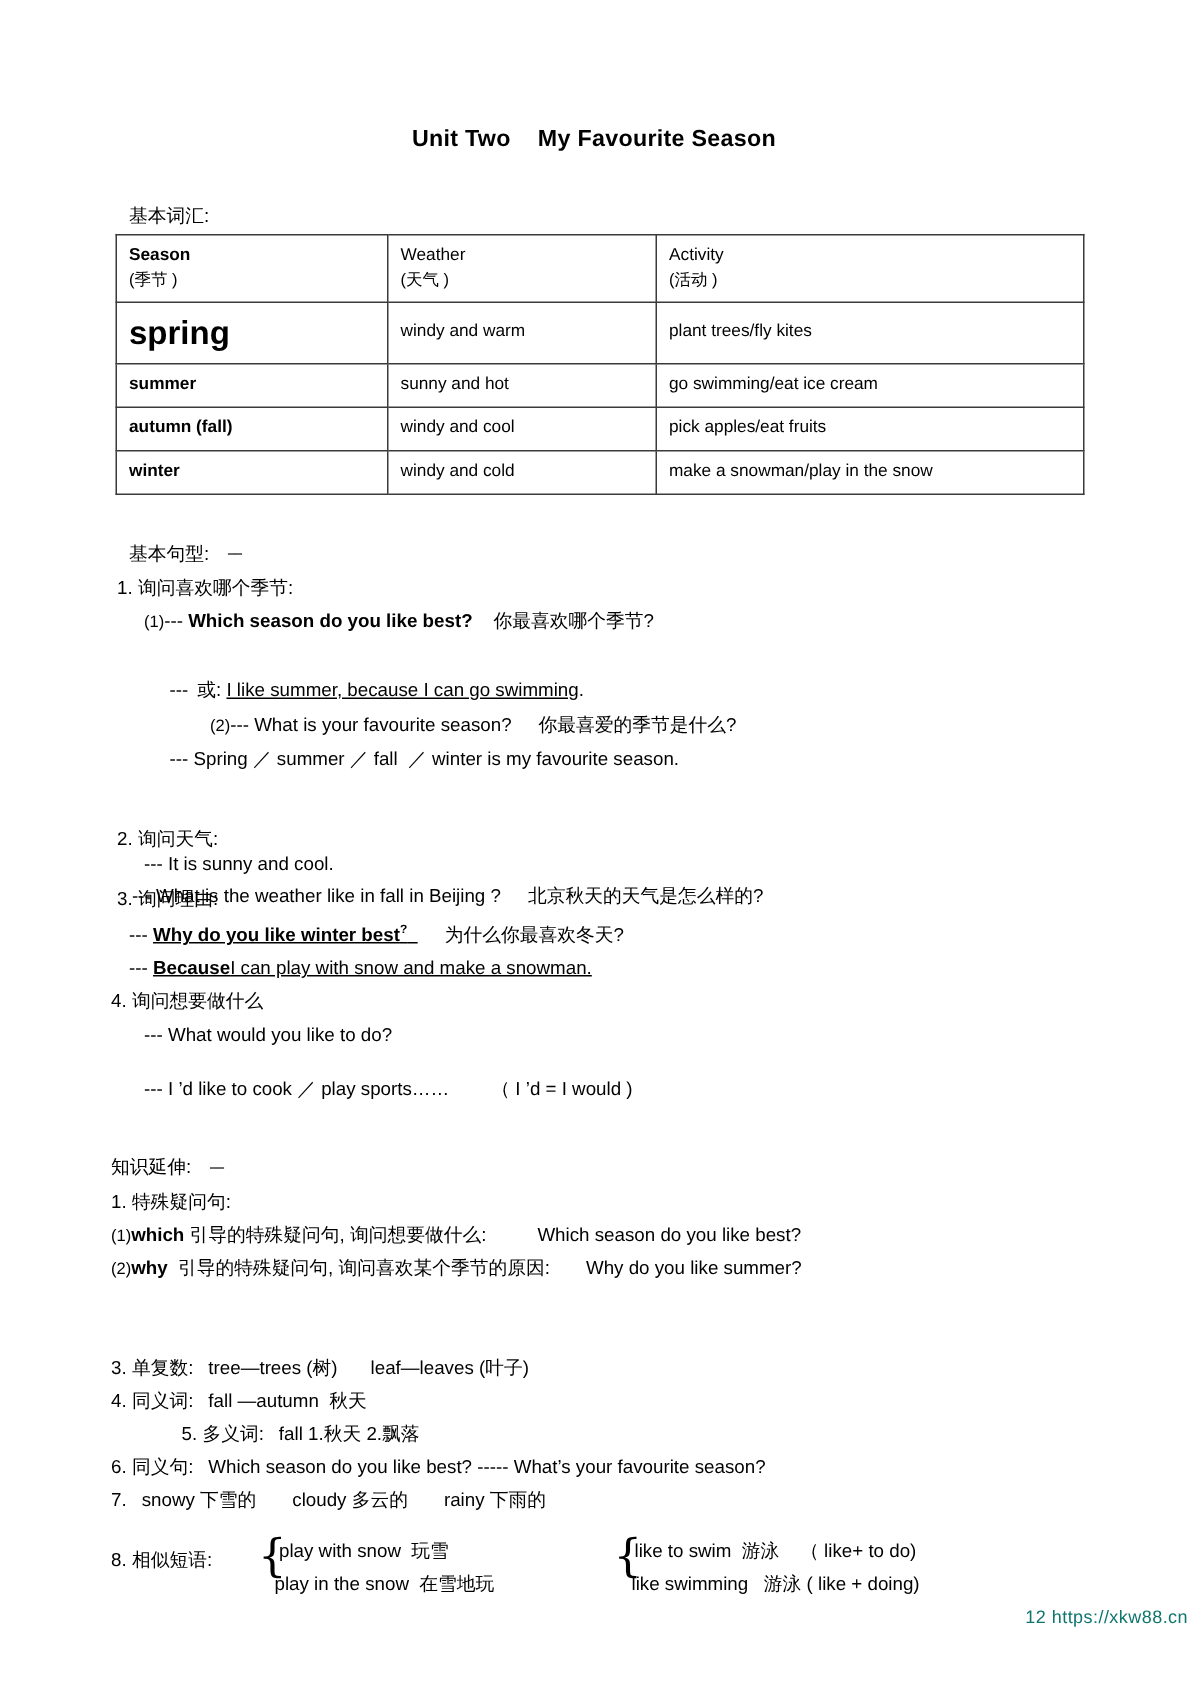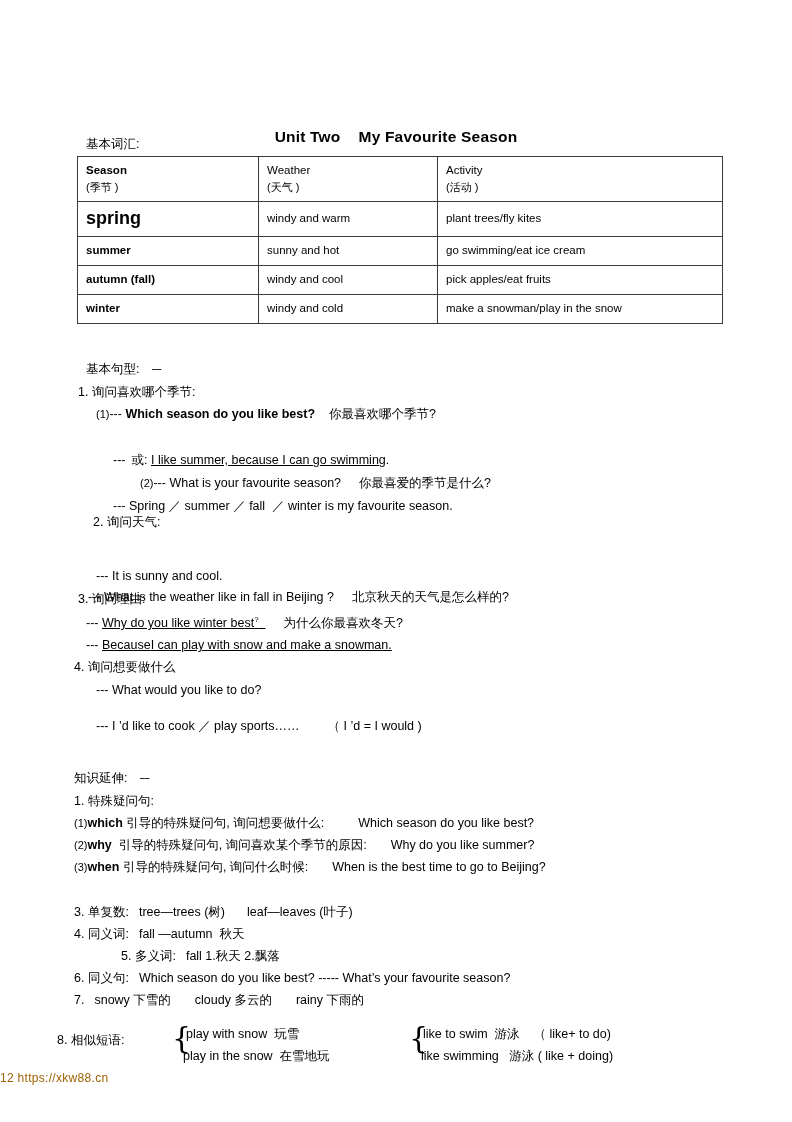--- a/index.html
+++ b/index.html
@@ -25,21 +25,20 @@
   
   .doc-title {
     position: absolute;
     top: 84px;
     left: 0;
     width: 792px;
     text-align: center;
     font-size: 15.5px;
     font-weight: bold;
     letter-spacing: 0.2px;
-    margin-top: 44px;
   }
   .doc-title .gap { display: inline-block; width: 18px; }
 
   
   .vocab-label {
     position: absolute;
     top: 136px;
     left: 86px;
     font-size: 12.5px;
   }
@@ -65,33 +64,33 @@
   .vocab-table .col-weather { width: 179px; }
   .vocab-table .col-activity{ width: 285px; }
 
   .vocab-table .hdr-cell { height: 38px; }
   .vocab-table .hdr-en { font-weight: bold; display: block; }
   .vocab-table .hdr-en.plain { font-weight: normal; }
   .vocab-table .hdr-cn { display: block; font-size: 11px; }
 
   .vocab-table .row-cell { height: 22px; }
   .vocab-table .season-name { font-weight: bold; }
-  .vocab-table .season-name.big { font-size: 18px; font-weight: bold; }
+  .vocab-table .season-name.big { font-size: 22px; font-weight: bold; }
   .vocab-table .body-txt { font-weight: normal; }
 
   
   .tline {
     position: absolute;
     font-size: 12.5px;
     white-space: pre;
     line-height: 1;
   }
   .b  { font-weight: bold; }
   .u  { text-decoration: underline; }
-  .bu { font-weight: normal; text-decoration: underline; margin-top: 36px; }
+  .bu { font-weight: bold; text-decoration: underline; margin-top: 36px; }
   .sup { font-size: 8px; vertical-align: super; }
   .dashmark {
     display: inline-block;
     font-size: 10px;
     letter-spacing: -1px;
     position: relative;
     top: -1px;
   }
 
   
@@ -102,23 +101,23 @@
     line-height: 1;
     font-weight: 300;
   }
 
   
   .footer {
     position: absolute;
     top: 1071px;
     left: 0;
     width: 792px;
-    text-align: left;
+    text-align: right;
     font-size: 12px;
-    color: #a16207;
+    color: #0f766e;
     letter-spacing: 0.3px;
   }
 </style>
 </head>
 <body>
 
 <div class="page">
 
   <div class="doc-title">
     <span>Unit Two</span><span class="gap"></span><span>My Favourite Season</span>
@@ -180,21 +179,21 @@
 
   <div class="tline" style="top:408px; left:96px;"><span style="font-size:11px">(1)</span><span>---</span> <span class="b">Which season do you like best?</span><span style="display:inline-block;width:14px"></span><span>你最喜欢哪个季节?</span></div>
 
 
   <div class="tline" style="top:454px; left:113px;"><span>---</span><span style="display:inline-block;width:6px"></span><span>或:</span> <span class="u">I like summer, because I can go swimming</span><span>.</span></div>
 
   <div class="tline" style="top:477px; left:96px;margin-left:44px;"><span style="font-size:11px">(2)</span><span>---</span> <span>What is your favourite season?</span><span style="display:inline-block;width:18px"></span><span>你最喜爱的季节是什么?</span></div>
 
   <div class="tline" style="top:500px; left:113px;"><span>---</span> <span>Spring ／ summer ／ fall  ／ winter is my favourite season.</span></div>
 
-  <div class="tline" style="top:516px; left:78px;margin-left:15px;"><span>2.</span> <span>询问天气:</span></div>
+  <div class="tline" style="top:553px; left:78px;"><span>2.</span> <span>询问天气:</span></div>
 
   <div class="tline" style="top:547px; left:88px;margin-top:44px;"><span>---</span> <span>What is the weather like in fall in Beijing ?</span><span style="display:inline-block;width:18px"></span><span>北京秋天的天气是怎么样的?</span></div>
 
   <div class="tline" style="top:570px; left:96px;"><span>---</span> <span>It is sunny and cool.</span></div>
 
   <div class="tline" style="top:593px; left:78px;"><span>3.</span> <span>询问理由:</span></div>
 
   <div class="tline" style="top:616px; left:86px;"><span>---</span> <span class="bu"><span>Why do you like winter best</span><span class="sup">?</span>&nbsp;&nbsp;</span><span style="display:inline-block;width:18px"></span><span>为什么你最喜欢冬天?</span></div>
 
   <div class="tline" style="top:639px; left:86px;"><span>---</span> <span class="bu">Because</span><span class="u">I can play with snow and make a snowman.</span></div>
@@ -206,34 +205,33 @@
   <div class="tline" style="top:720px; left:96px;"><span>---</span> <span>I ’d like to cook ／ play sports……</span><span style="display:inline-block;width:28px"></span><span>（ I ’d = I would )</span></div>
 
   <div class="tline" style="top:772px; left:74px;"><span>知识延伸:</span><span style="display:inline-block;width:12px"></span><span class="dashmark">----</span></div>
 
   <div class="tline" style="top:795px; left:74px;"><span>1.</span> <span>特殊疑问句:</span></div>
 
   <div class="tline" style="top:817px; left:74px;"><span style="font-size:11px">(1)</span><span class="b">which</span><span> 引导的特殊疑问句, 询问想要做什么:</span><span style="display:inline-block;width:34px"></span><span>Which season do you like best?</span></div>
 
   <div class="tline" style="top:839px; left:74px;"><span style="font-size:11px">(2)</span><span class="b">why</span><span>  引导的特殊疑问句, 询问喜欢某个季节的原因:</span><span style="display:inline-block;width:24px"></span><span>Why do you like summer?</span></div>
 
-  <div class="tline" style="top:861px; left:74px;"><span style="font-size:11px">(3)</span><span class="b">when</span><span> 引导的特殊疑问句, 询问什么时候:</span><span style="display:inline-block;width:24px"></span><span>When is the best time to go to Beijing?</span></div>
 
 
   <div class="tline" style="top:906px; left:74px;"><span>3.</span> <span>单复数:</span><span style="display:inline-block;width:10px"></span><span>tree—trees (树)</span><span style="display:inline-block;width:22px"></span><span>leaf—leaves (叶子)</span></div>
 
   <div class="tline" style="top:928px; left:74px;"><span>4.</span> <span>同义词:</span><span style="display:inline-block;width:10px"></span><span>fall —autumn  秋天</span></div>
 
   <div class="tline" style="top:950px; left:74px;margin-left:47px;"><span>5.</span> <span>多义词:</span><span style="display:inline-block;width:10px"></span><span>fall 1.秋天 2.飘落</span></div>
 
   <div class="tline" style="top:972px; left:74px;"><span>6.</span> <span>同义句:</span><span style="display:inline-block;width:10px"></span><span>Which season do you like best? ----- What’s your favourite season?</span></div>
 
   <div class="tline" style="top:994px; left:74px;text-align:right;"><span>7.</span><span style="display:inline-block;width:10px"></span><span>snowy 下雪的</span><span style="display:inline-block;width:24px"></span><span>cloudy 多云的</span><span style="display:inline-block;width:24px"></span><span>rainy 下雨的</span></div>
 
-  <div class="tline" style="top:1034px; left:57px;"><span>8.</span> <span>相似短语:</span></div>
+  <div class="tline" style="top:1034px; left:74px;"><span>8.</span> <span>相似短语:</span></div>
 
   <div class="brace" style="top:1023px; left:172px;">{</div>
   <div class="tline" style="top:1028px; left:186px;">play with snow  玩雪</div>
   <div class="tline" style="top:1050px; left:183px;">play in the snow  在雪地玩</div>
 
   <div class="brace" style="top:1023px; left:409px;">{</div>
   <div class="tline" style="top:1028px; left:423px;">like to swim  游泳    （ like+ to do)</div>
   <div class="tline" style="top:1050px; left:421px;">like swimming   游泳 ( like + doing)</div>
 
   <div class="footer">12 https://xkw88.cn</div>

